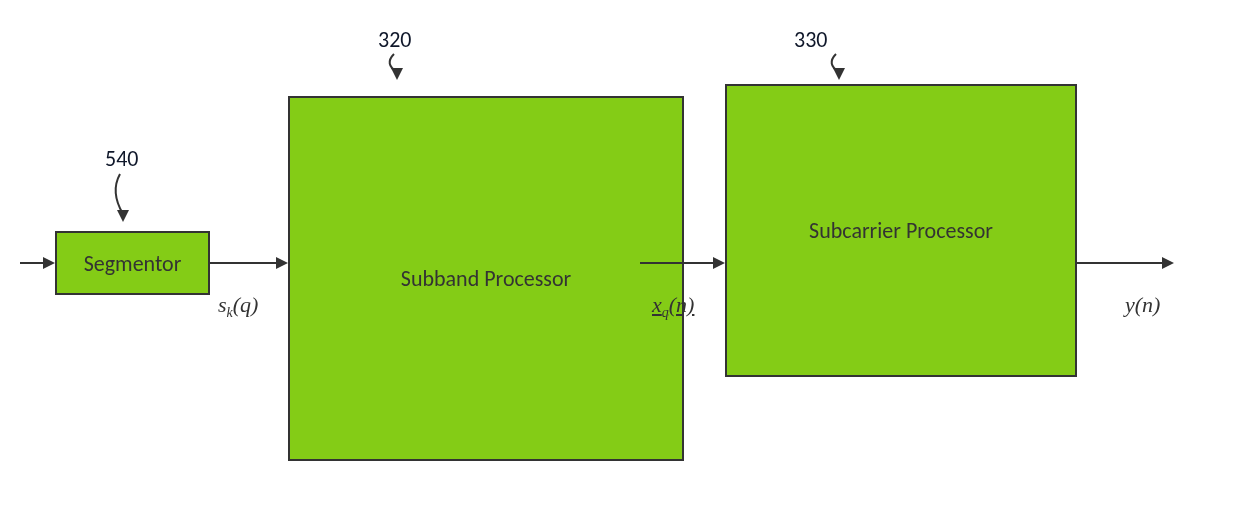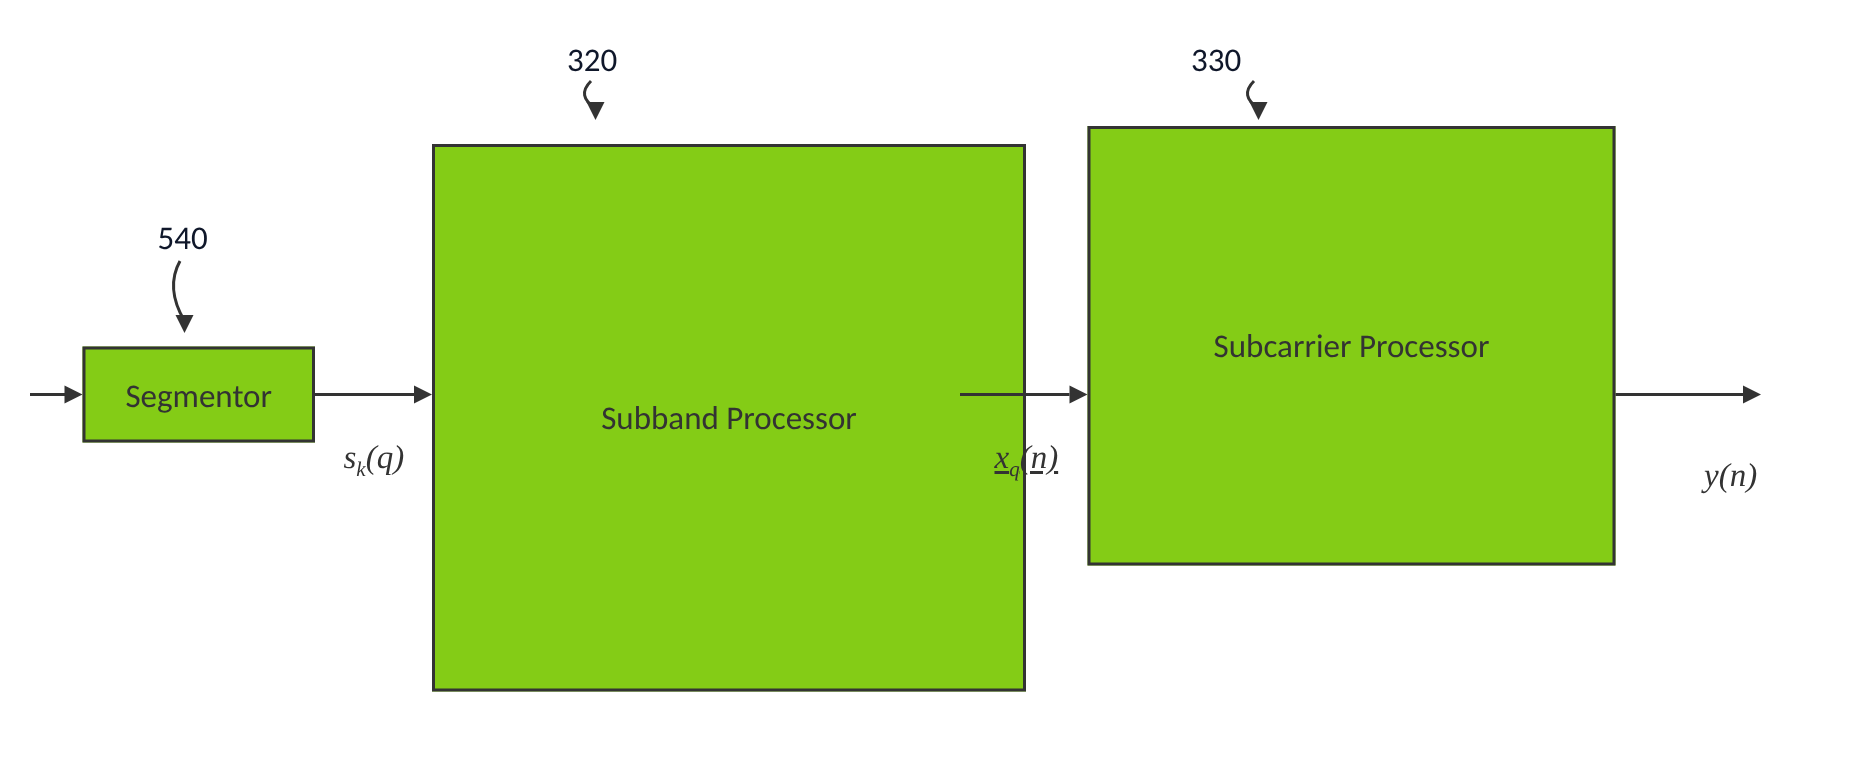--- a/index.html
+++ b/index.html
@@ -28,21 +28,20 @@
       position: absolute;
       font-size: 22px;
       color: #0f172a;
     }
     .signal-label {
       position: absolute;
       font-size: 22px;
       font-style: italic;
       font-family: "Cambria Math", "Times New Roman", serif;
       color: #333;
-      margin-left: 11px;
     }
     .signal-label .sub {
       font-size: 14px;
       vertical-align: sub;
       font-style: italic;
     }
     .arrow-line {
       position: absolute;
       height: 2px;
       background: #333;
@@ -105,15 +104,15 @@
 <div class="arrow-head" style="left:1162px; top:257px;"></div>
 
 <div class="signal-label" style="left:218px; top:292px;">
   <span>s</span><span class="sub">k</span><span>(q)</span>
 </div>
 
 <div class="signal-label" style="left:652px; top:292px;text-decoration:underline;">
   <span>x</span><span class="sub">q</span><span>(n)</span>
 </div>
 
-<div class="signal-label" style="left:1125px; top:304px;">
+<div class="signal-label" style="left:1125px; top:292px;">
   <span>y</span><span class="sub"></span><span>(n)</span>
 </div>
 
 </body></html>

